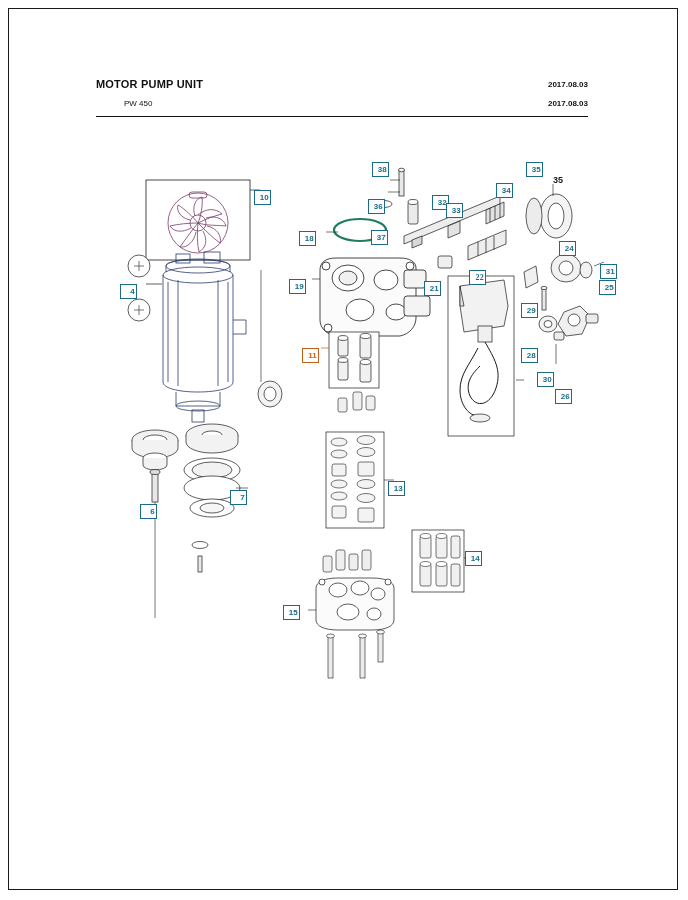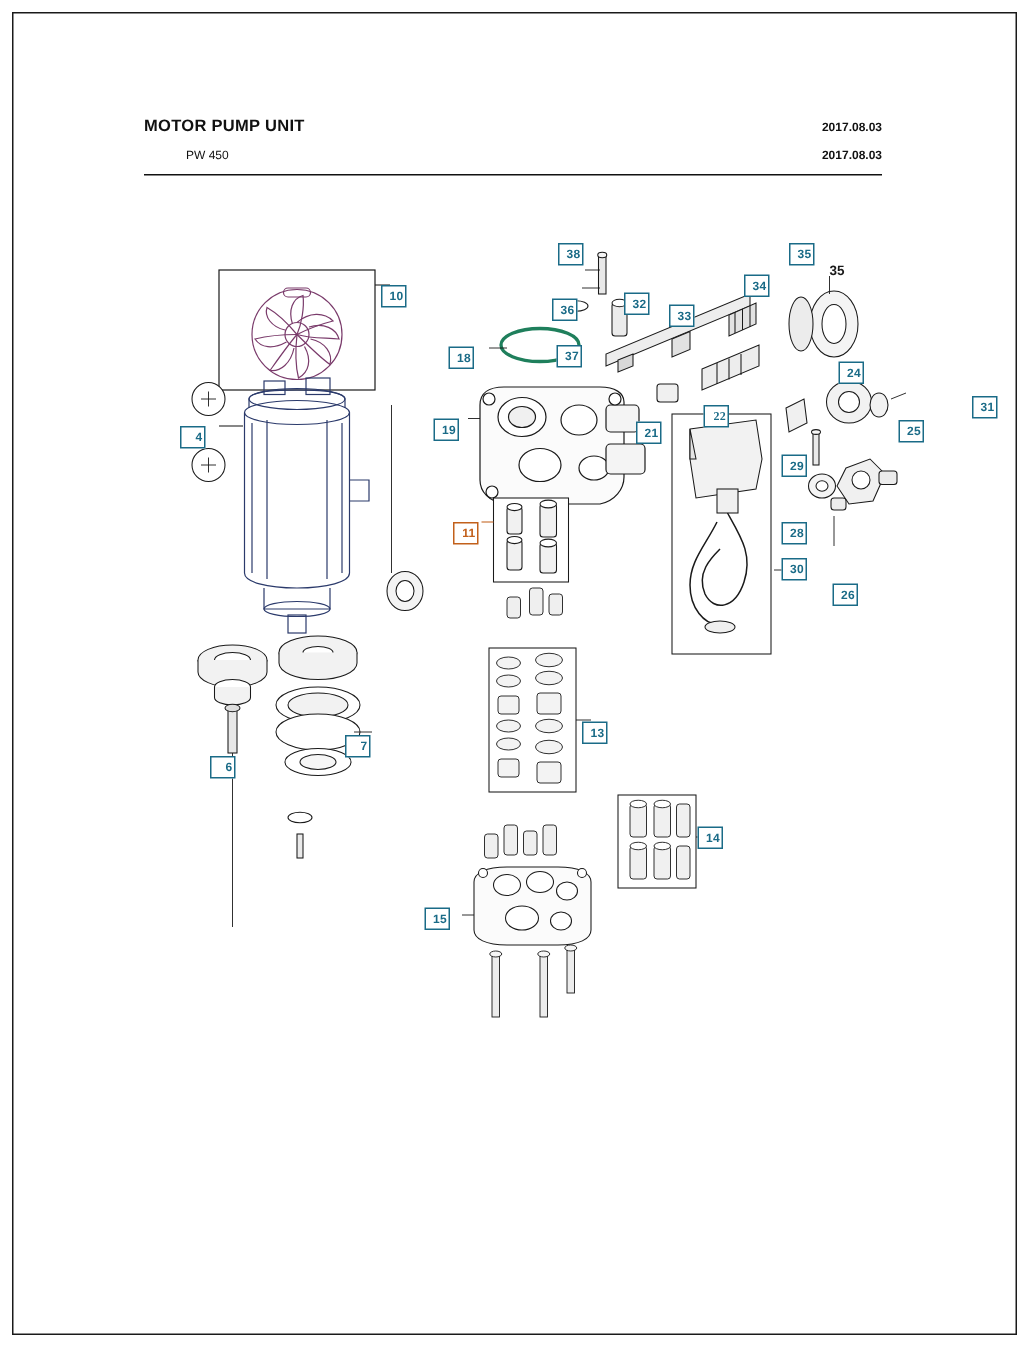--- a/index.html
+++ b/index.html
@@ -426,23 +426,23 @@
     <div class="callout" style="left:283px; top:605px;">15</div>
     <div class="callout" style="left:299px; top:231px;">18</div>
     <div class="callout" style="left:289px; top:279px;">19</div>
     <div class="callout" style="left:424px; top:281px;">21</div>
     <div class="callout" style="left:469px; top:270px;font-family:Liberation Serif, serif;">22</div>
     <div class="callout" style="left:559px; top:241px;">24</div>
     <div class="callout" style="left:562px; top:280px;margin-left:37px;">25</div>
     <div class="callout" style="left:517px; top:389px;margin-left:38px;">26</div>
     <div class="callout" style="left:521px; top:348px;">28</div>
     <div class="callout" style="left:521px; top:303px;">29</div>
-    <div class="callout" style="left:521px; top:372px;">30</div>
-    <div class="callout" style="left:600px; top:264px;margin-left:48px;">31</div>
-    <div class="callout" style="left:416px; top:195px;">32</div>
+    <div class="callout" style="left:537px; top:372px;">30</div>
+    <div class="callout" style="left:600px; top:264px;">31</div>
+    <div class="callout" style="left:432px; top:195px;">32</div>
     <div class="callout" style="left:446px; top:203px;">33</div>
     <div class="callout" style="left:496px; top:183px;">34</div>
     <div class="callout" style="left:526px; top:162px;">35</div>
     <div class="callout" style="left:368px; top:199px;">36</div>
     <div class="callout" style="left:371px; top:184px;margin-top:46px;">37</div>
     <div class="callout" style="left:372px; top:162px;">38</div>
 
     <div class="plainlabel" style="left:553px; top:175px;">35</div>
   </div>
 

